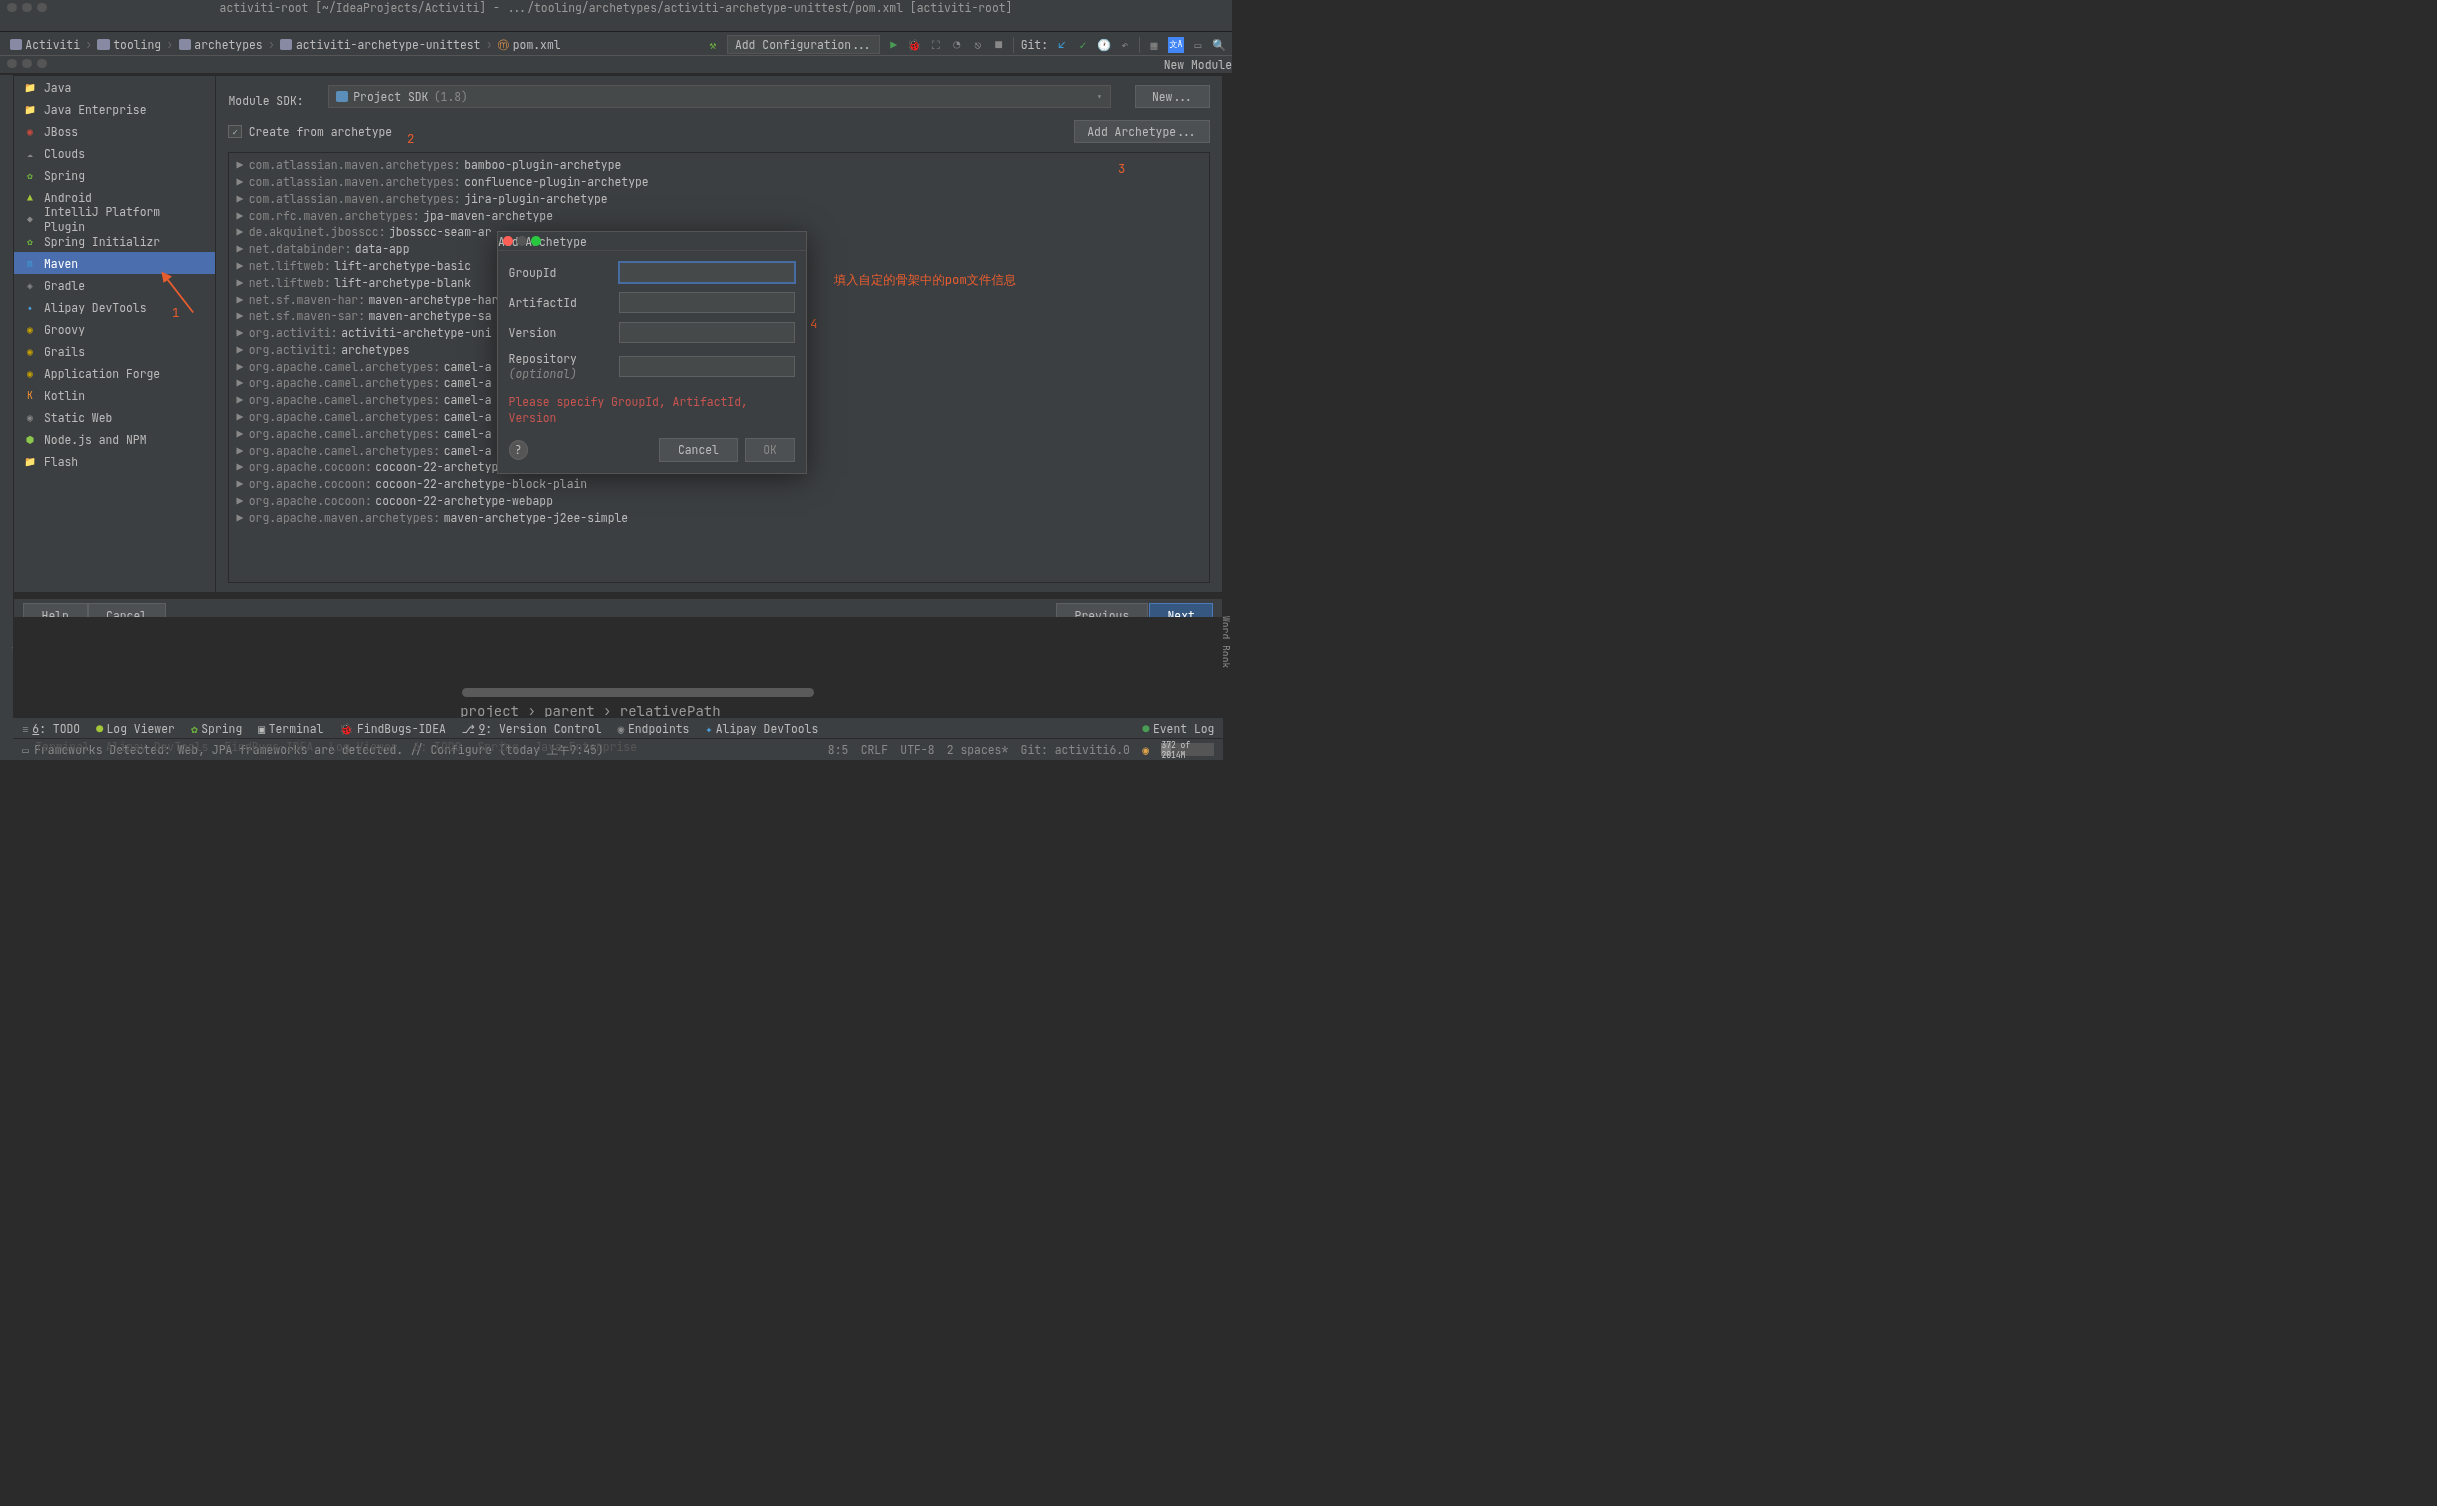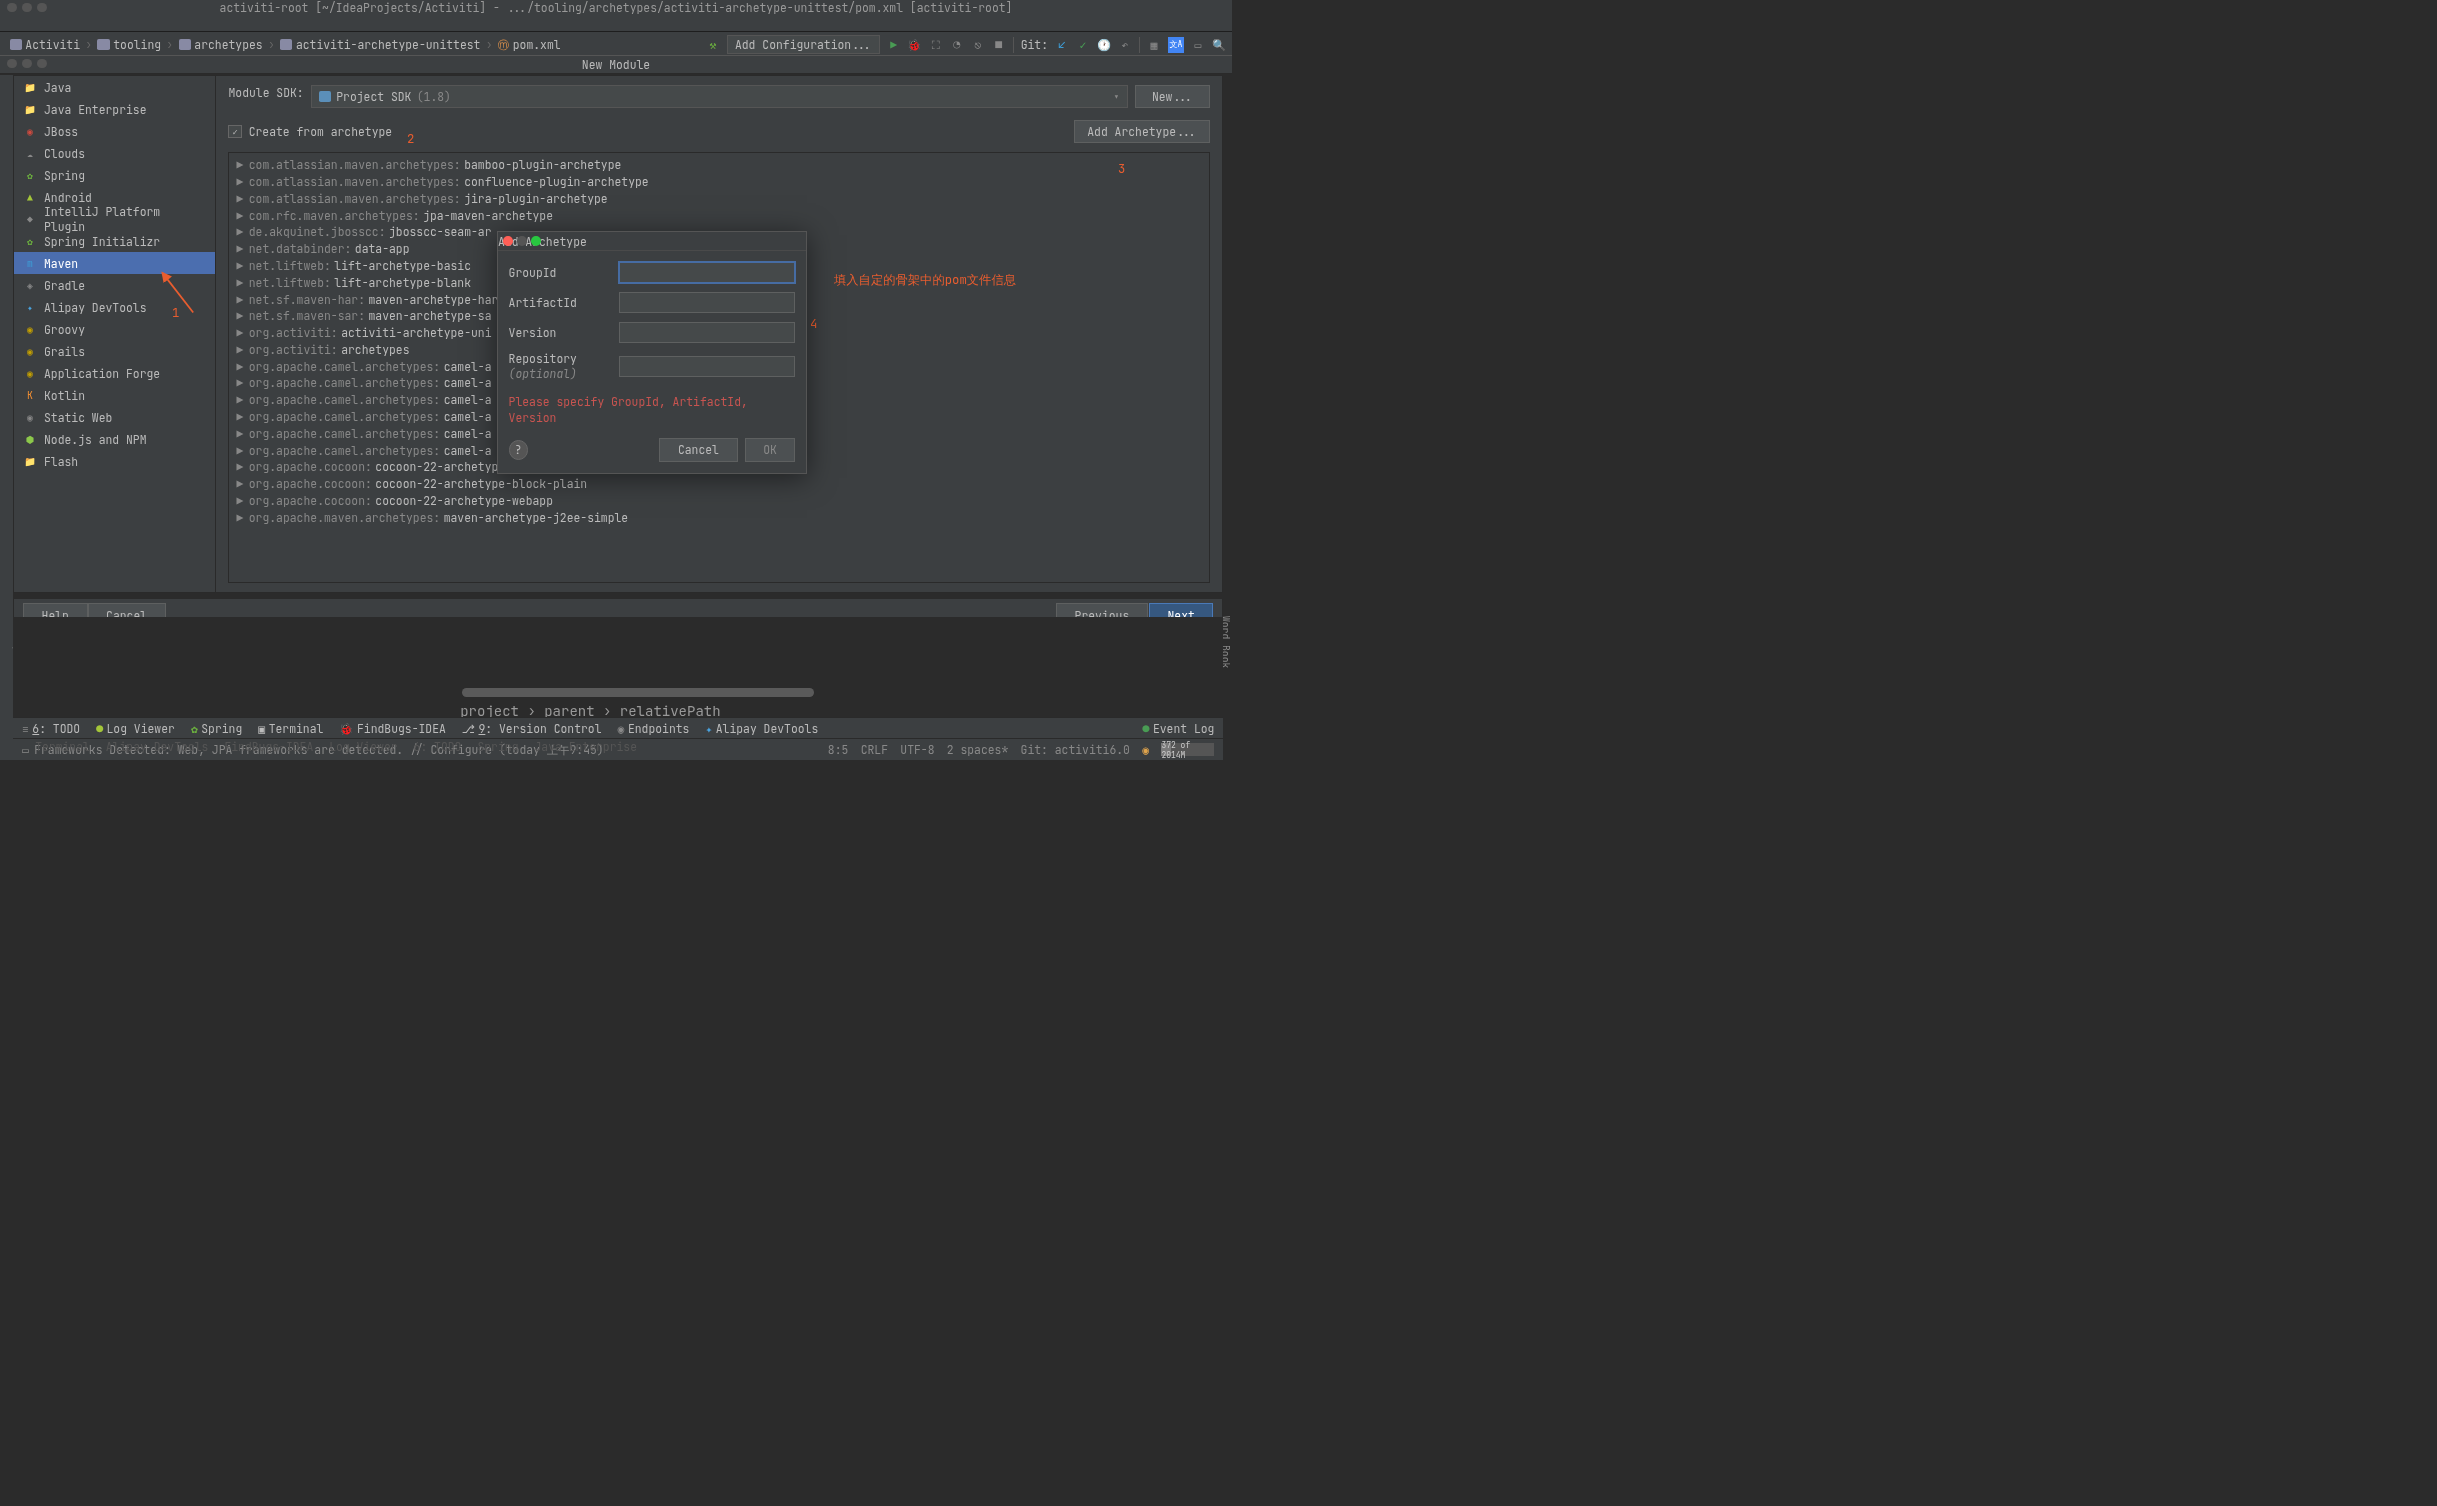--- a/index.html
+++ b/index.html
@@ -8,32 +8,32 @@
 .outer-traffic{position:absolute;left:7px;top:2.6px;display:flex;gap:5.3px}
 .traffic-dot{width:9.7px;height:9.7px;border-radius:50%;background:#555}
 .breadcrumb-bar{height:26.4px;background:#3c3f41;display:flex;align-items:center;padding:0 6px;border-bottom:0.9px solid #2a2a2a}
 .bc-item{display:flex;align-items:center;gap:3.5px;color:#bbb;padding:0 3.5px}
 .bc-sep{color:#666;margin:0 1.8px}
 .folder-icon{width:12.3px;height:10.6px;background:#888aa4;border-radius:1.8px;display:inline-block}
 .bc-right{margin-left:auto;display:flex;align-items:center;gap:7px}
 .run-config{background:#45494a;border:0.9px solid #555;padding:1.8px 7px;color:#bbb;height:19.4px;display:flex;align-items:center}
 .toolbar-icon{width:14px;height:14px;color:#888;display:flex;align-items:center;justify-content:center}
 .git-label{color:#bbb}
-.inner-titlebar{position:absolute;top:55px;left:0;right:0;height:19.4px;background:#3c3f41;display:flex;align-items:center;justify-content:center;color:#bbb;border-top:0.9px solid #555;border-bottom:0.9px solid #2a2a2a}
+.inner-titlebar{position:absolute;top:55px;left:0;right:0;height:19.4px;background:#3c3f41;display:flex;align-items:center;justify-content:flex-end;color:#bbb;border-top:0.9px solid #555;border-bottom:0.9px solid #2a2a2a}
 .inner-traffic{position:absolute;left:7px;top:2.6px;display:flex;gap:5.3px}
 .main-body{position:absolute;top:75px;left:13.2px;right:8.8px;bottom:167px;display:flex;background:#3c3f41;border:0.9px solid #2a2a2a}
 .sidebar-left{position:absolute;top:75px;left:0;width:13.2px;bottom:0;background:#3c3f41}
 .fav-label{transform:rotate(-90deg);transform-origin:left top;position:absolute;left:10.6px;top:634px;color:#888;white-space:nowrap;font-size:9.7px}
 .wordbook-label{position:absolute;right:0;top:616px;width:13.2px;color:#888;font-size:9.7px;writing-mode:vertical-rl}
 .left-panel{width:202px;background:#3c3f41;border-right:0.9px solid #2a2a2a;overflow-y:auto}
 .tech-item{display:flex;align-items:center;gap:7px;padding:3.5px 8.8px;color:#bbb;cursor:pointer;height:22px}
 .tech-item.selected{background:#4b6eaf;color:#fff}
 .tech-icon{width:14px;height:14px;display:flex;align-items:center;justify-content:center;font-size:9.7px;flex-shrink:0}
 .right-panel{flex:1;background:#3c3f41;display:flex;flex-direction:column;padding:8.8px 12.3px;position:relative;overflow:hidden}
-.sdk-row{display:flex;align-items:flex-start;gap:7px;margin-bottom:12.3px}
+.sdk-row{display:flex;align-items:flex-end;gap:24px;margin-bottom:12.3px}
 .sdk-select{flex:1;background:#45494a;border:0.9px solid #555;padding:2.6px 7px;display:flex;align-items:center;gap:5.3px;height:23px}
 .sdk-version{color:#888}
 .new-btn{background:#4c5052;border:0.9px solid #5e6060;padding:2.6px 16px;color:#bbb;height:23px}
 .checkbox-row{display:flex;align-items:center;gap:7px;margin-bottom:8.8px}
 .checkbox{width:13.2px;height:13.2px;background:#45494a;border:0.9px solid #666;display:flex;align-items:center;justify-content:center;color:#bbb;font-size:8.8px}
 .add-arch-btn{margin-left:auto;background:#4c5052;border:0.9px solid #5e6060;padding:2.6px 12.3px;color:#bbb;height:23px}
 .arch-list{flex:1;background:#3c3f41;border:0.9px solid #2a2a2a;overflow-y:auto;padding:3.5px 0}
 .arch-item{display:flex;align-items:center;gap:3.5px;padding:0.9px 7px;color:#888;white-space:nowrap}
 .arch-arrow{color:#888;width:8.8px}
 .arch-name{color:#bbb}

